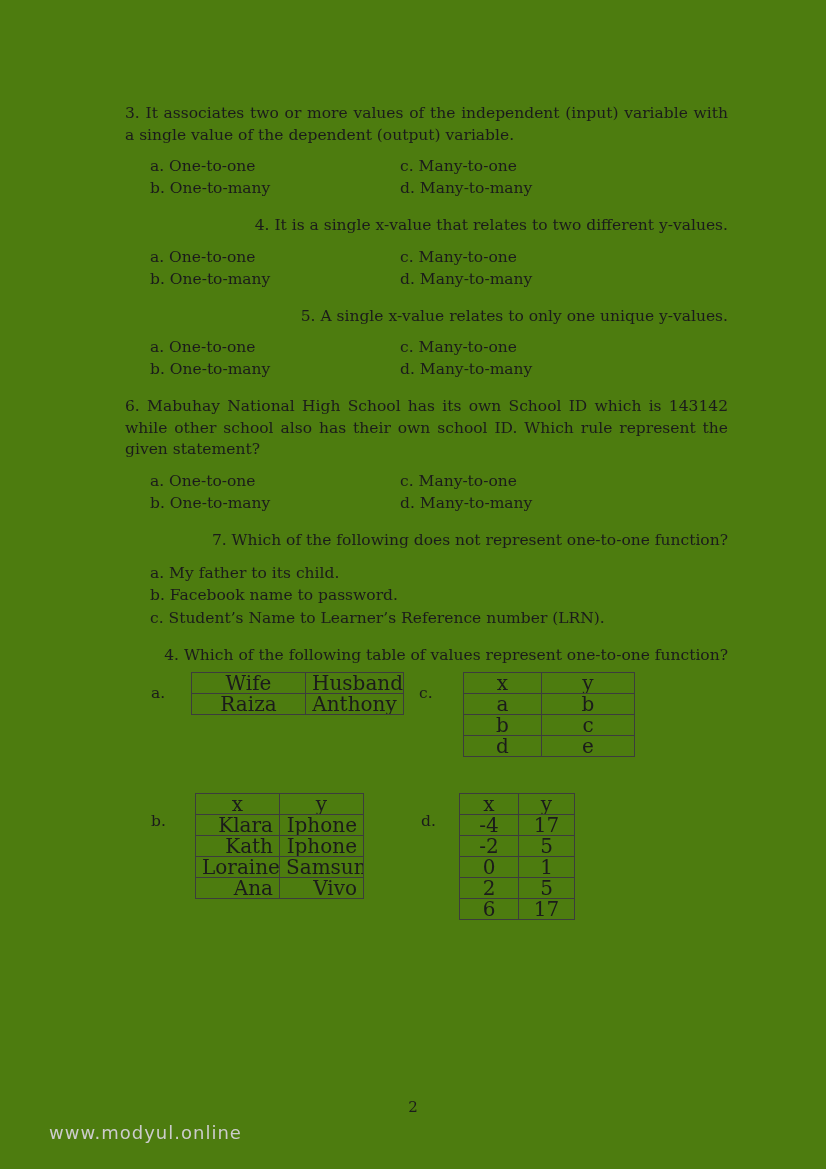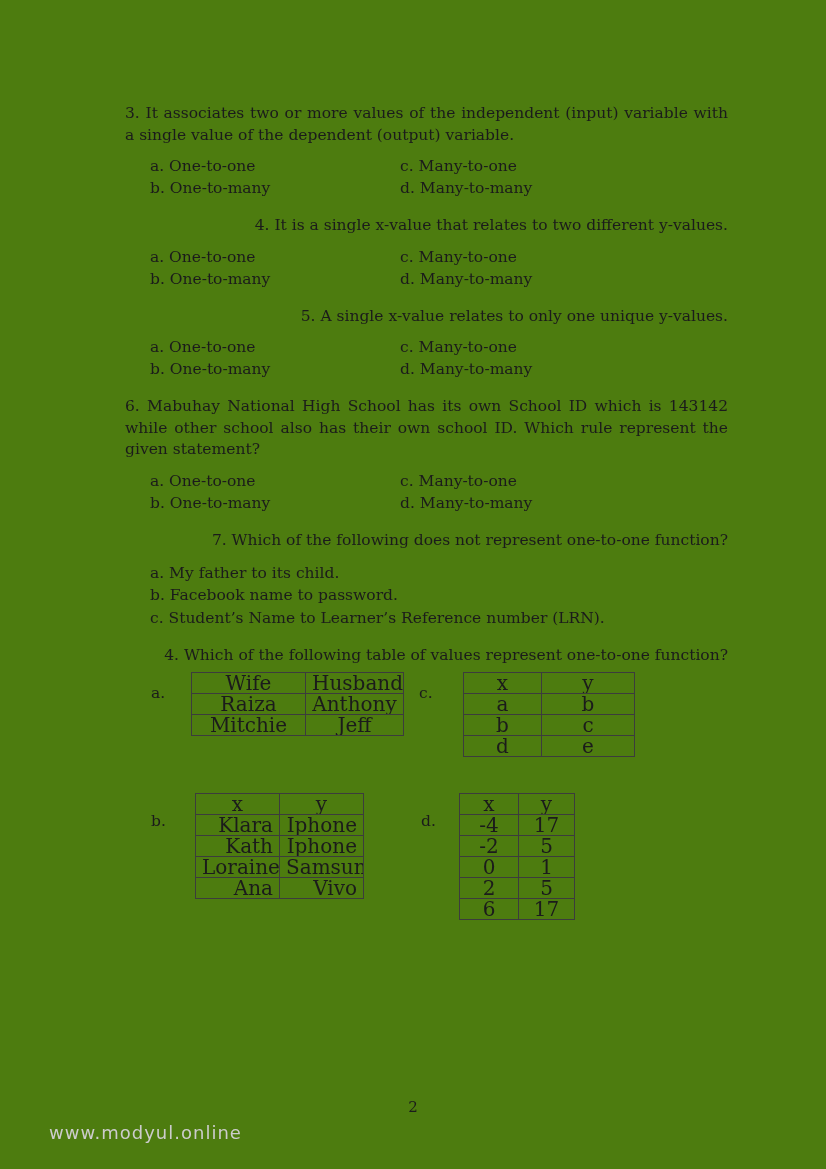--- a/index.html
+++ b/index.html
@@ -127,24 +127,20 @@
           <tr>
             <th>Wife</th>
             <th>Husband</th>
           </tr>
         </thead>
         <tbody>
           <tr>
             <td>Raiza</td>
             <td>Anthony</td>
           </tr>
-          <tr>
-            <td>Mitchie</td>
-            <td>Jeff</td>
-          </tr>
         </tbody>
       </table>
 
       <span class="tl tl-c">c.</span>
       <table class="tbl tbl-c">
         <colgroup>
             <col style="width:78px">
             <col style="width:93px">
           </colgroup>
         <thead>

